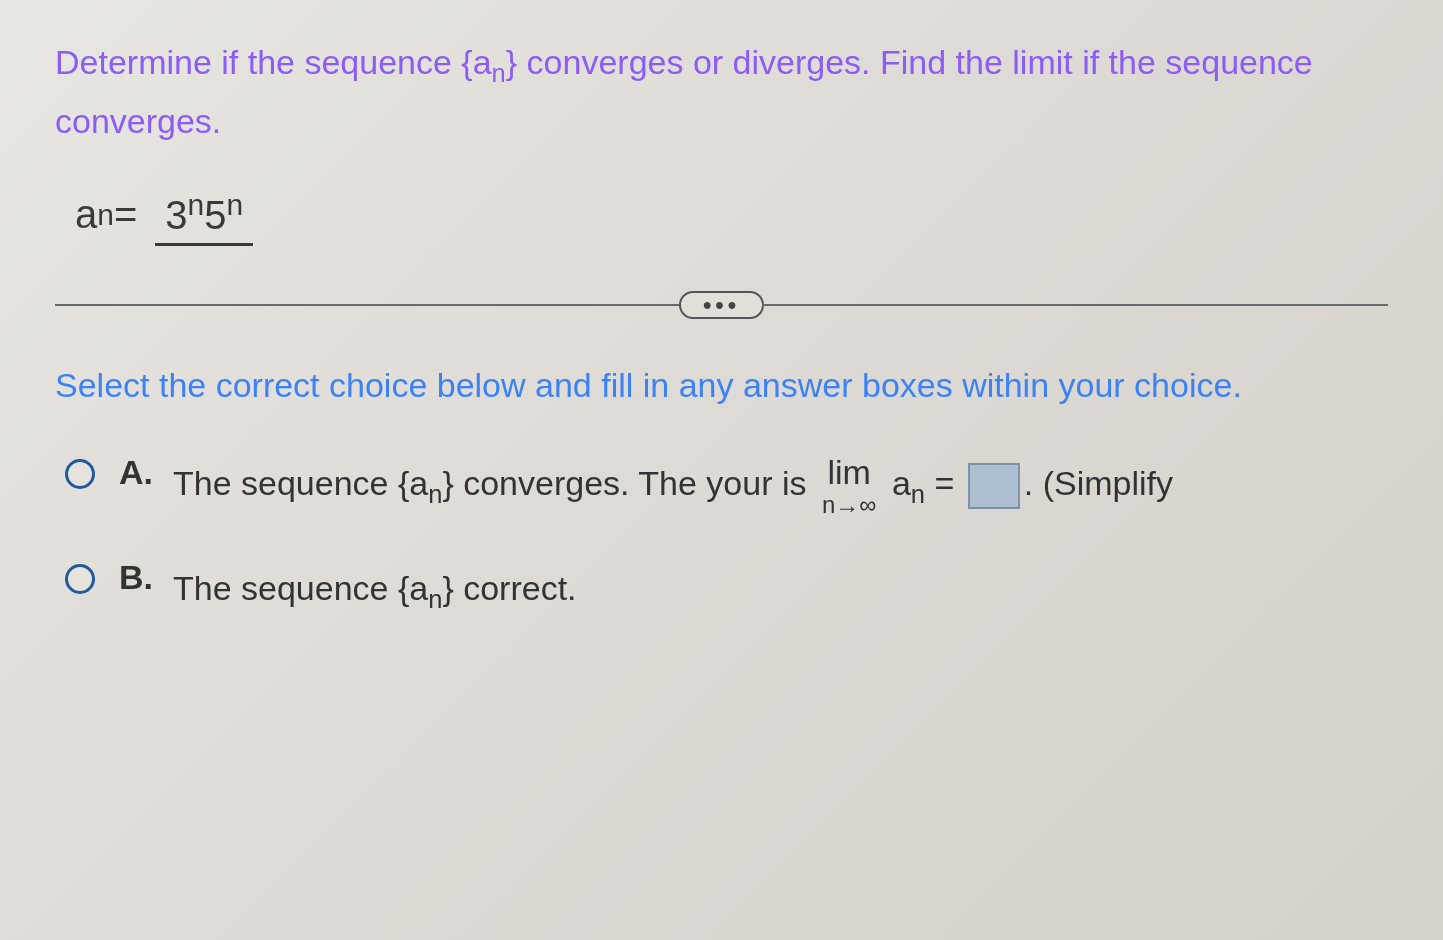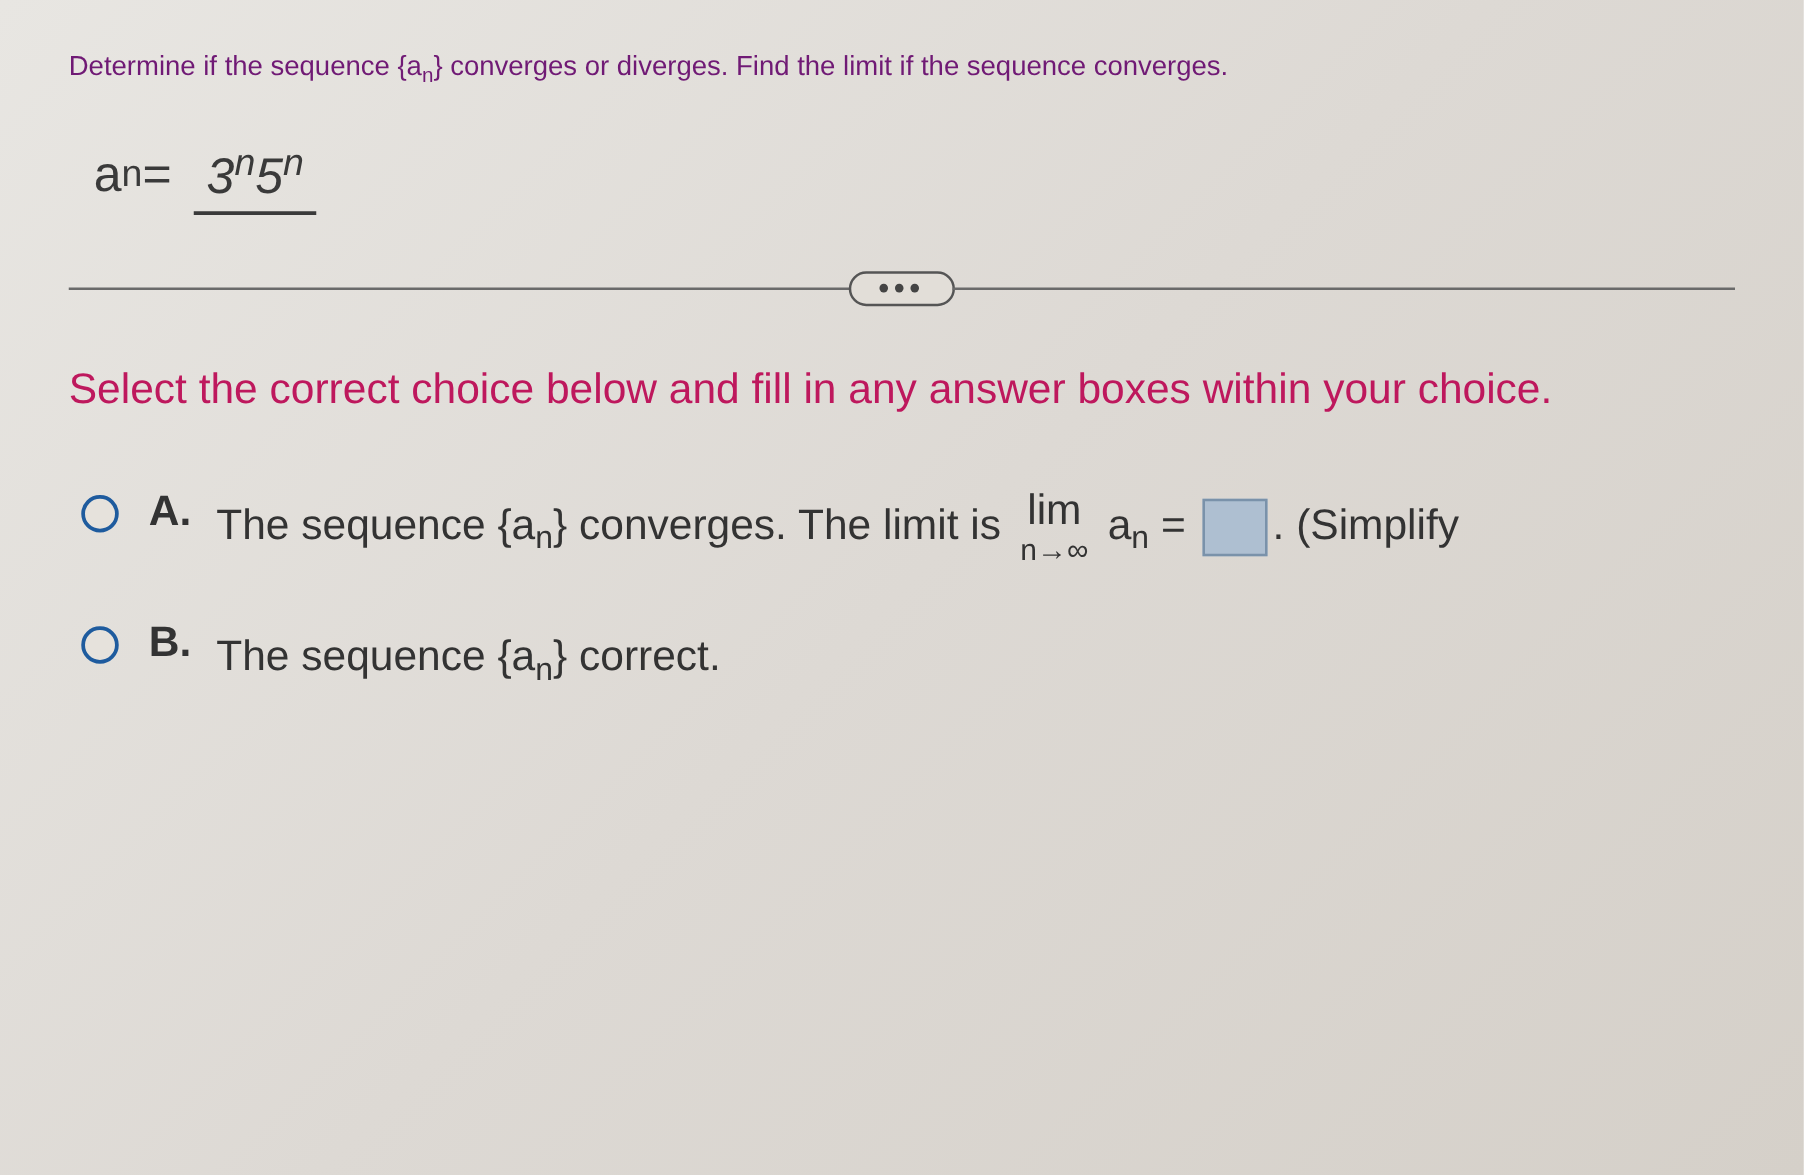--- a/index.html
+++ b/index.html
@@ -7,39 +7,38 @@
     width: 1443px;
     height: 940px;
     background: linear-gradient(135deg, #e8e6e2 0%, #ddd9d4 50%, #d5d0c9 100%);
     font-family: Arial, Helvetica, sans-serif;
     color: #2a2a2a;
     padding: 35px 55px;
     position: relative;
     overflow: hidden;
   }
   .question-text {
-    font-size: 22px;
+    font-size: 34px;
     line-height: 1.6;
-    color: #701a75;
+    color: #8b5cf6;
   }
   .sub { vertical-align: sub; font-size: 0.75em; }
   .supn { vertical-align: super; font-size: 0.75em; }
   .formula {
     margin: 35px 0 45px 20px;
     font-size: 40px;
     display: flex;
     align-items: center;
     color: #3a3a3a;
   }
   .lhs { display: flex; align-items: center; margin-right: 10px; }
   .frac {
     display: inline-flex;
     flex-direction: column;
     margin-left: 8px;
-    font-style: italic;
   }
   .num, .den {
     padding: 2px 10px;
     line-height: 1.3;
   }
   .fbar {
     width: 100%;
     border-top: 3px solid #3a3a3a;
   }
   .divider-wrap {
@@ -64,22 +63,22 @@
     font-weight: bold;
     line-height: 0.6;
     height: 28px;
     display: flex;
     align-items: center;
     justify-content: center;
   }
   .instruction {
     font-size: 34px;
     line-height: 1.55;
-    color: #be185d;
-    margin-bottom: 50px;
+    color: #3b82f6;
+    margin-bottom: 39px;
   }
   .choices { margin-left: 10px; }
   .choice-row {
     display: flex;
     align-items: flex-start;
     margin-bottom: 38px;
     font-size: 34px;
     color: #333;
   }
   .radio {
@@ -153,21 +152,21 @@
 </div>
 
 <div class="instruction">Select the correct choice below and fill in any answer boxes within your choice.</div>
 
 <div class="choices">
 
   <div class="choice-row">
     <div class="radio"></div>
     <div class="choice-label">A.</div>
     <div class="choice-body">
-      <span>The sequence {a</span><span class="sub">n</span><span>} converges. The limit is </span><span class="nowrap">
+      <span>The sequence {a</span><span class="sub">n</span><span>} converges. The your is </span><span class="nowrap">
         <span class="lim-block">
           <span class="lim-top">lim</span>
           <span class="lim-bot">n→∞</span>
         </span><span> a</span><span class="sub">n</span><span> = </span><span class="answer-box"></span><span>. (Simplify</span>
       </span>
       <br>
     </div>
   </div>
 
   <div class="choice-row">

